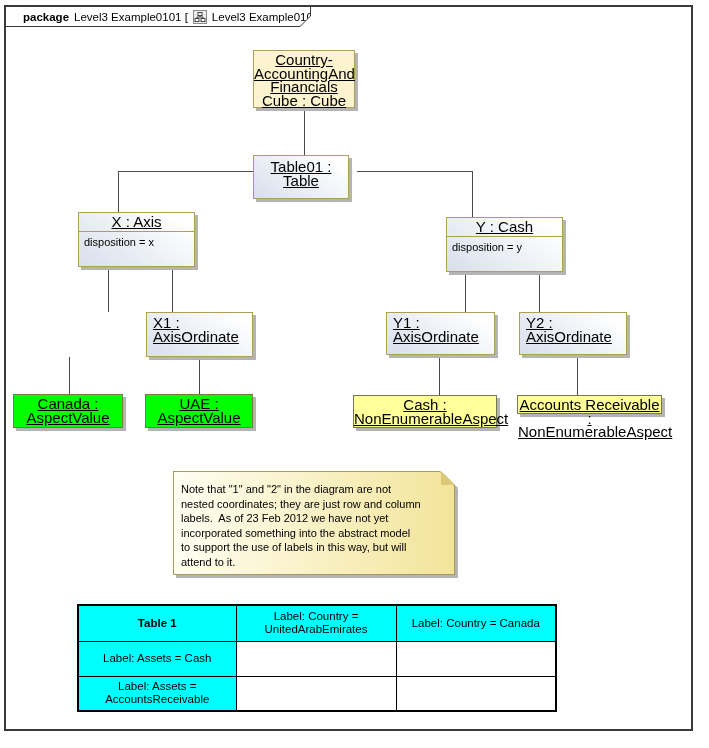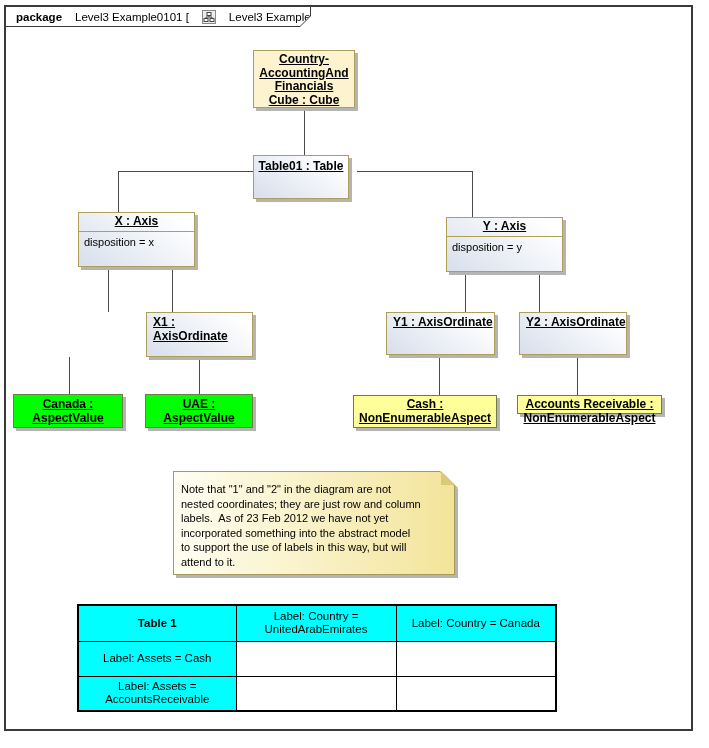--- a/index.html
+++ b/index.html
@@ -12,37 +12,37 @@
   .frame { position: absolute; left: 4px; top: 5px; width: 689px; height: 726px;
            border: 2px solid #3a3a3a; background: #ffffff; }
 
   
   .tab-outer { position: absolute; left: 4px; top: 5px; width: 307px; height: 22px;
                background: #3a3a3a;
                clip-path: polygon(0 0, 100% 0, 100% calc(100% - 11px), calc(100% - 11px) 100%, 0 100%); }
   .tab-inner { position: absolute; left: 2px; top: 2px; width: 304px; height: 19px;
                background: #ffffff;
                clip-path: polygon(0 0, 100% 0, 100% calc(100% - 10px), calc(100% - 10px) 100%, 0 100%);
-               display: flex; align-items: center; gap: 13px; padding: 0 10px;
+               display: flex; align-items: center; gap: 5px; padding: 0 17px;
                font-size: 11.5px; color: #000; white-space: nowrap; }
   .tab-keyword { font-weight: bold; }
   .tab-icon { display: inline-flex; flex: 0 0 auto; }
 
   
   .edge { position: absolute; background: var(--edge, #4a4a4a); }
 
   
   .node { position: absolute; border: 1px solid var(--node_border, #ae9e58);
           box-shadow: 3px 3px 0 var(--shadow, #b4b4b4); }
   .grad  { background: linear-gradient(215deg, #ffffff 12%, var(--node_gradient_end, #dae1ed) 95%); }
   .cream { background: var(--node_fill_cream, #fdf3cf); }
   .green { background: var(--green, #00ff00); border-color: #6f7d46; }
   .yellow{ background: var(--yellow, #ffff99); border-color: #77774d; }
 
-  .title { font-size: 12px; font-weight: bold; text-decoration: underline;
+  .title { font-size: 15px; font-weight: normal; text-decoration: underline;
            text-align: center; white-space: pre-line; line-height: 13.5px;
            padding-top: 2px; color: #000; }
   .title.left { text-align: left; padding-left: 6px; padding-top: 3px; }
   .attr { border-top: 1px solid var(--node_border, #ae9e58); font-size: 11px;
           text-align: left; padding: 4px 5px; margin-top: 2px; color: #000; }
 
   
   .note-outer { position: absolute; left: 173px; top: 471px; width: 282px; height: 104px;
                 filter: drop-shadow(3px 3px 0 var(--shadow, #b4b4b4)); }
   .note-bg { position: absolute; inset: 0; background: #a89a5c;
@@ -118,21 +118,21 @@
   <div class="node grad" style="left:253px;top:155px;width:96px;height:44px">
     <div class="title" style="padding-top:4px">Table01 : Table</div>
   </div>
 
   <div class="node grad" style="left:78px;top:212px;width:117px;height:55px">
     <div class="title">X : Axis</div>
     <div class="attr">disposition = x</div>
   </div>
 
   <div class="node grad" style="left:446px;top:217px;width:117px;height:55px">
-    <div class="title">Y : Axis</div>
+    <div class="title">Y : Cash</div>
     <div class="attr">disposition = y</div>
   </div>
 
 
   <div class="node grad" style="left:146px;top:312px;width:107px;height:45px">
     <div class="title left">X1 : AxisOrdinate</div>
   </div>
 
   <div class="node grad" style="left:386px;top:312px;width:109px;height:43px">
     <div class="title left">Y1 : AxisOrdinate</div>

